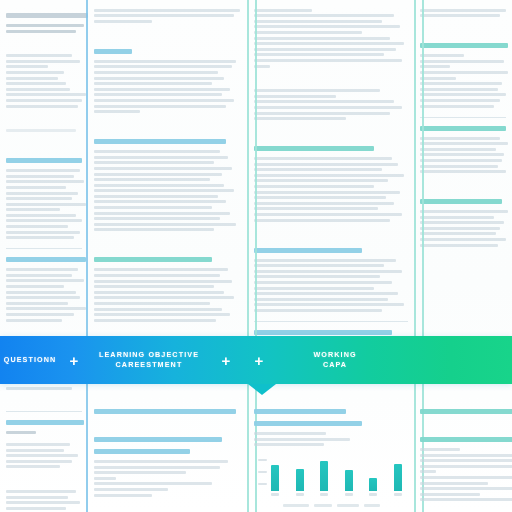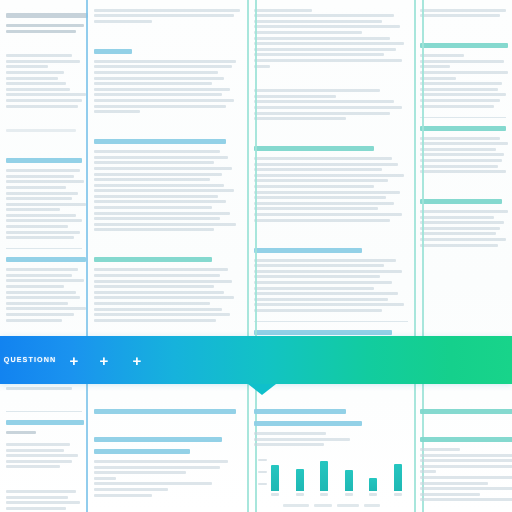--- a/index.html
+++ b/index.html
@@ -465,18 +465,26 @@
           <div class="ln" style="width: 126px;"></div>
         </div>
       </div>
   </div>
 
   <div class="banner">
     <div class="bseg" style="width:60px">
         <div class="btext">QUESTIONN</div>
       </div>
     <div class="plus" style="width:28px;text-align:center">+</div>
+    <div class="bseg" style="width:122px">
+        <div class="btext">LEARNING OBJECTIVE
+CAREESTMENT</div>
+      </div>
     <div class="plus" style="width:32px;text-align:center">+</div>
     <div class="plus" style="width:34px;text-align:center">+</div>
+    <div class="bseg" style="width:118px">
+        <div class="btext">WORKING
+CAPA</div>
+      </div>
     <div class="notch"></div>
   </div>
 
 </div>
 
 </body></html>

